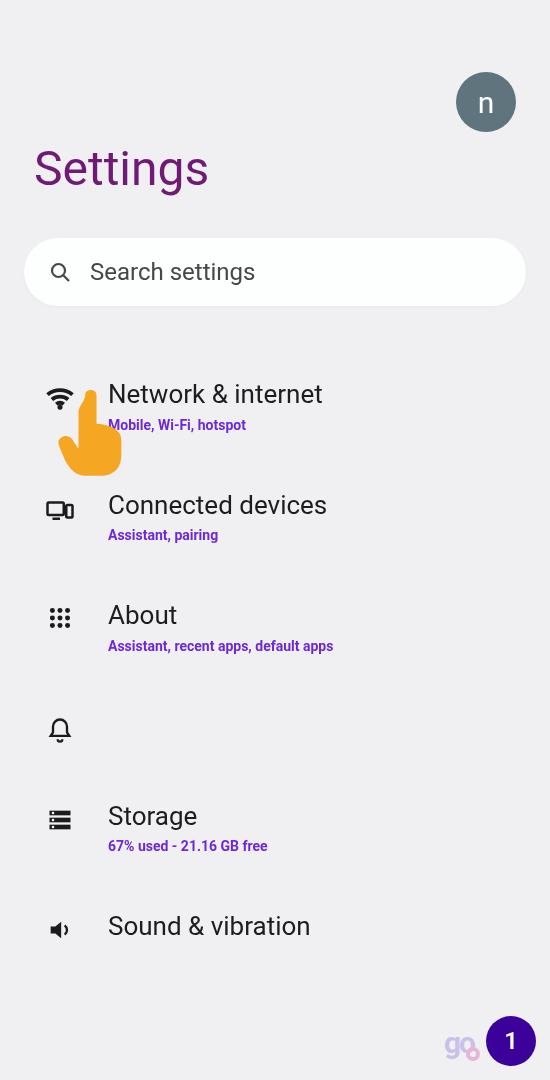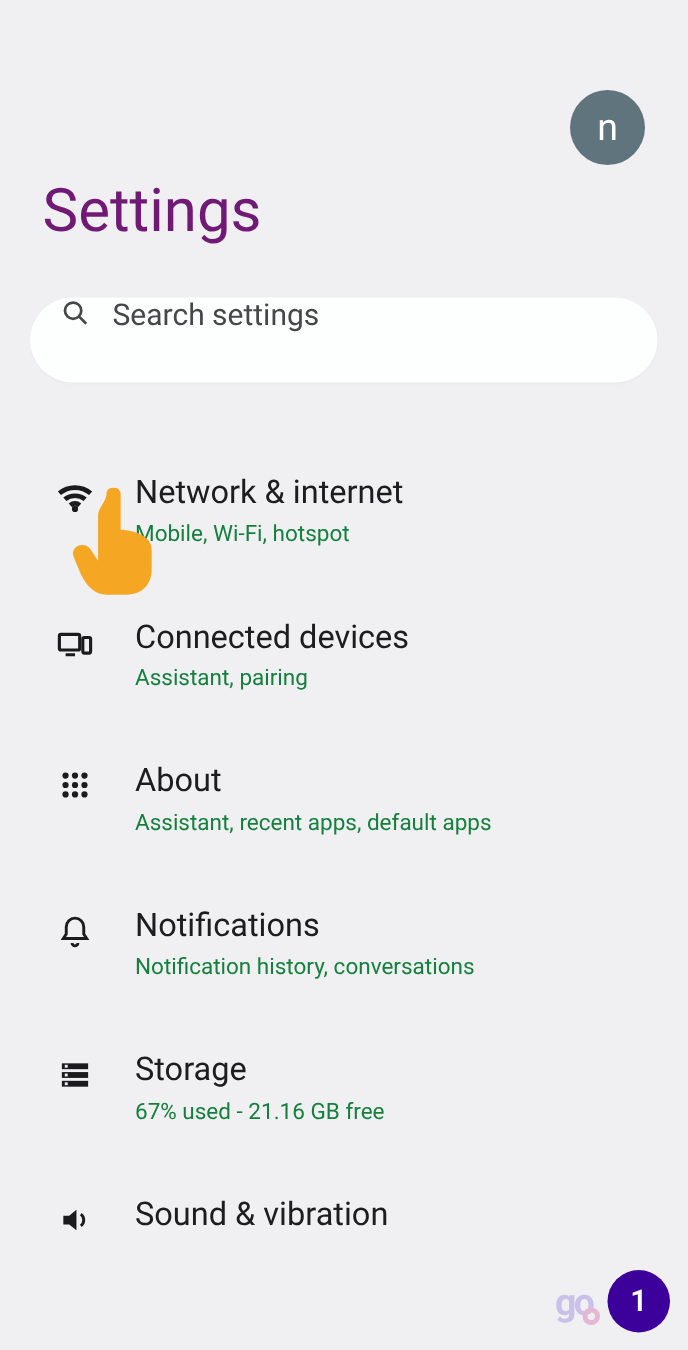--- a/index.html
+++ b/index.html
@@ -19,36 +19,36 @@
     font-size: 30px; font-weight: 400;
   }
   .title {
     position: absolute; top: 140px; left: 34px;
     font-size: 48px; font-weight: 400; color: #701a75;
   }
   .search {
     position: absolute; top: 238px; left: 24px; right: 24px;
     height: 68px; background: #fdfefe;
     border-radius: 38px;
-    display: flex; gap: 18px;
+    display: flex; align-items: center; gap: 18px;
     padding: 0 24px;
     box-shadow: 0 1px 3px rgba(0,0,0,0.03);
   }
   .search .icon { width: 24px; height: 24px; flex-shrink: 0; }
   .search .placeholder { font-size: 24px; color: #464749; }
   .list { position: absolute; top: 350px; left: 0; right: 0; bottom: 0; overflow: hidden; }
   .item {
     display: flex; align-items: flex-start;
     padding: 28px 0 28px 44px;
     gap: 32px;
   }
   .icon-col { width: 32px; display: flex; align-items: center; justify-content: center; padding-top: 6px; flex-shrink: 0; }
   .text-col { flex: 1; padding-right: 27px; }
   .item-title { font-size: 26px; color: #1d1d20; line-height: 1.25; }
-  .item-sub { font-size: 18px; color: #15803d; margin-top: 6px; }
+  .item-sub { font-size: 14px; color: #6d28d9; margin-top: 6px; font-weight: bold; }
   svg { display: block; }
 
   .pointer {
     position: absolute; top: 390px; left: 58px;
     width: 68px; height: 88px; pointer-events: none;
   }
 
   .watermark {
     position: absolute; bottom: 20px; right: 76px;
     font-size: 30px; font-weight: 700; color: #c9c1e8; letter-spacing: -2px;
@@ -140,24 +140,20 @@
       </div>
     </div>
 
     <div class="item">
       <span class="icon-col">
         <svg viewBox="0 0 24 24" width="28" height="28" fill="none" stroke="#1b1b1e" stroke-width="2">
           <path d="M6 9a6 6 0 0 1 12 0v5l2 3H4l2-3V9z"></path>
           <path d="M10 20a2 2 0 0 0 4 0"></path>
         </svg>
       </span>
-      <div class="text-col">
-        <div class="item-title">Notifications</div>
-        <div class="item-sub">Notification history, conversations</div>
-      </div>
     </div>
 
 
     <div class="item">
       <span class="icon-col">
         <svg viewBox="0 0 24 24" width="28" height="28" fill="#1b1b1e">
           <rect x="3" y="4" width="18" height="4"></rect>
           <rect x="3" y="10" width="18" height="4"></rect>
           <rect x="3" y="16" width="18" height="4"></rect>
           <rect x="5" y="5" width="2" height="2" fill="#f0f0f3"></rect>

